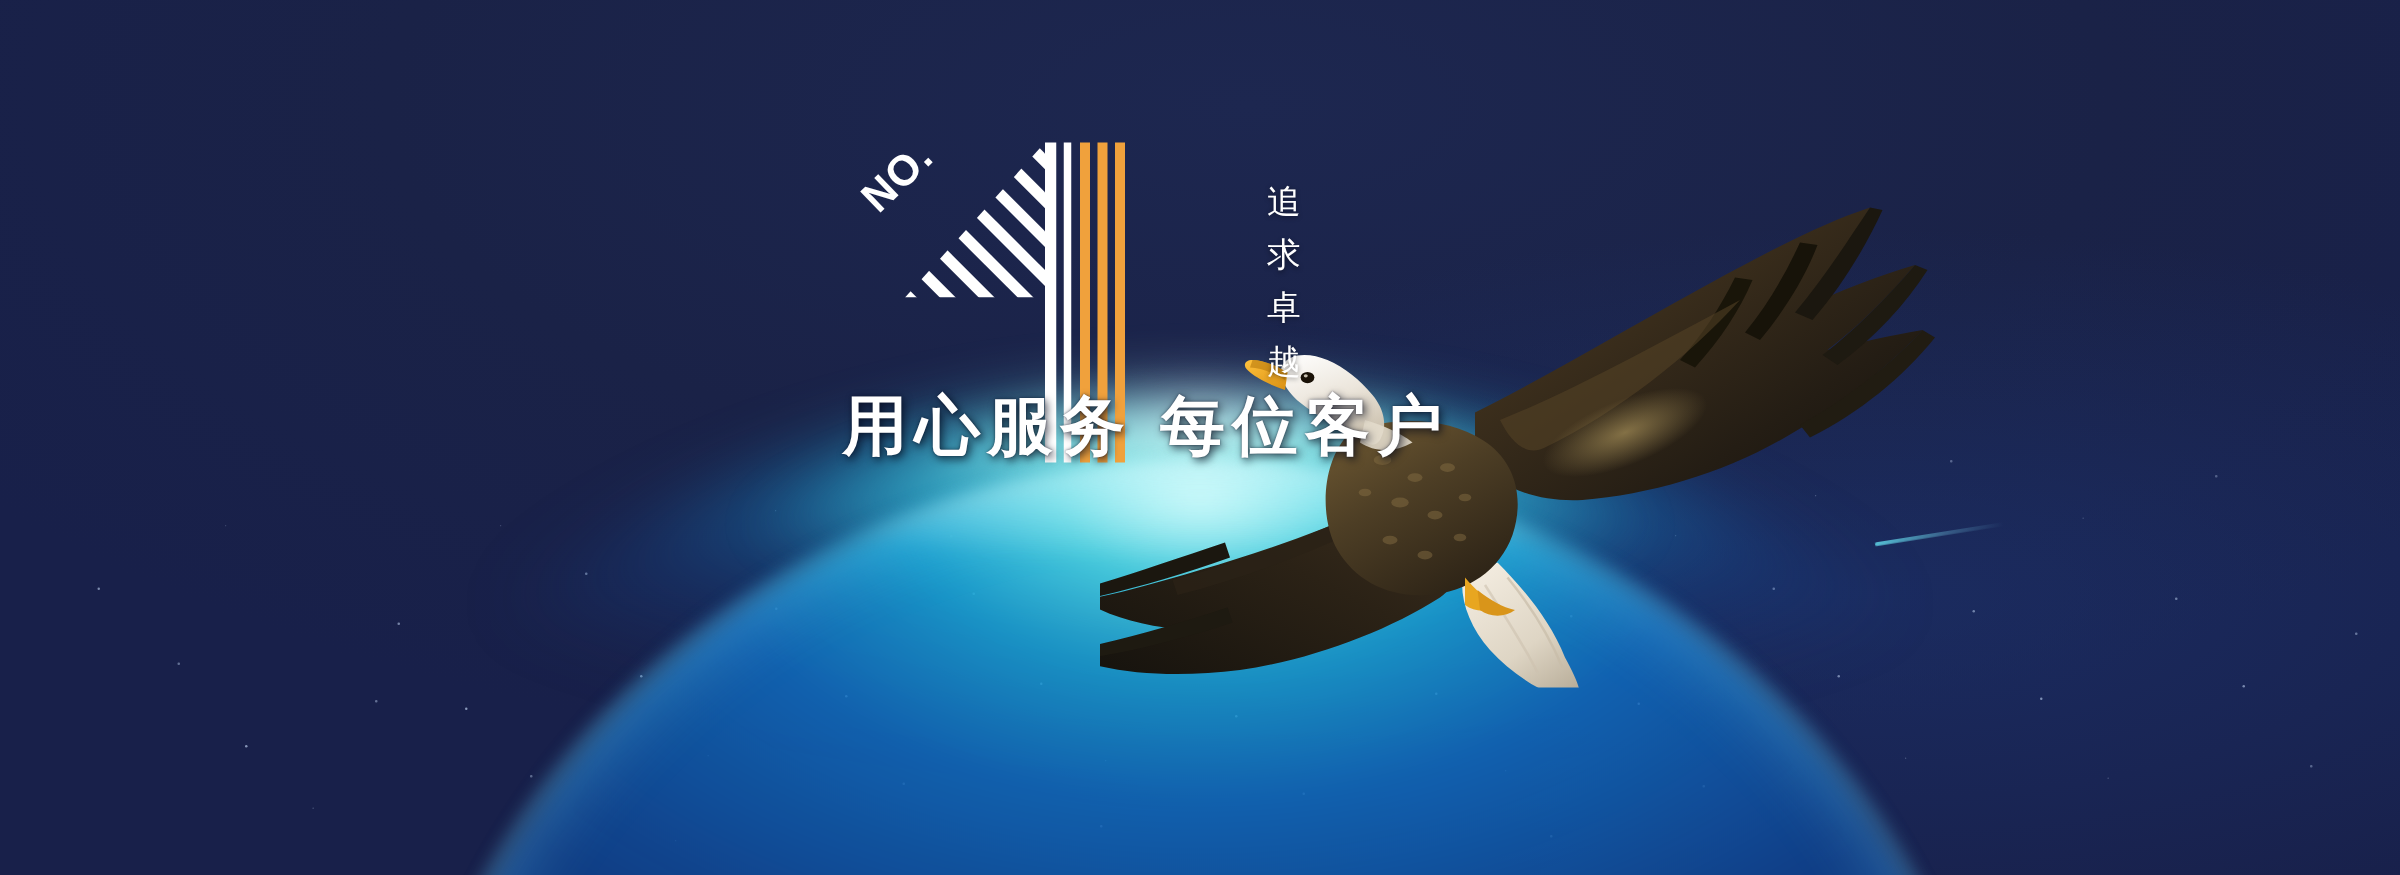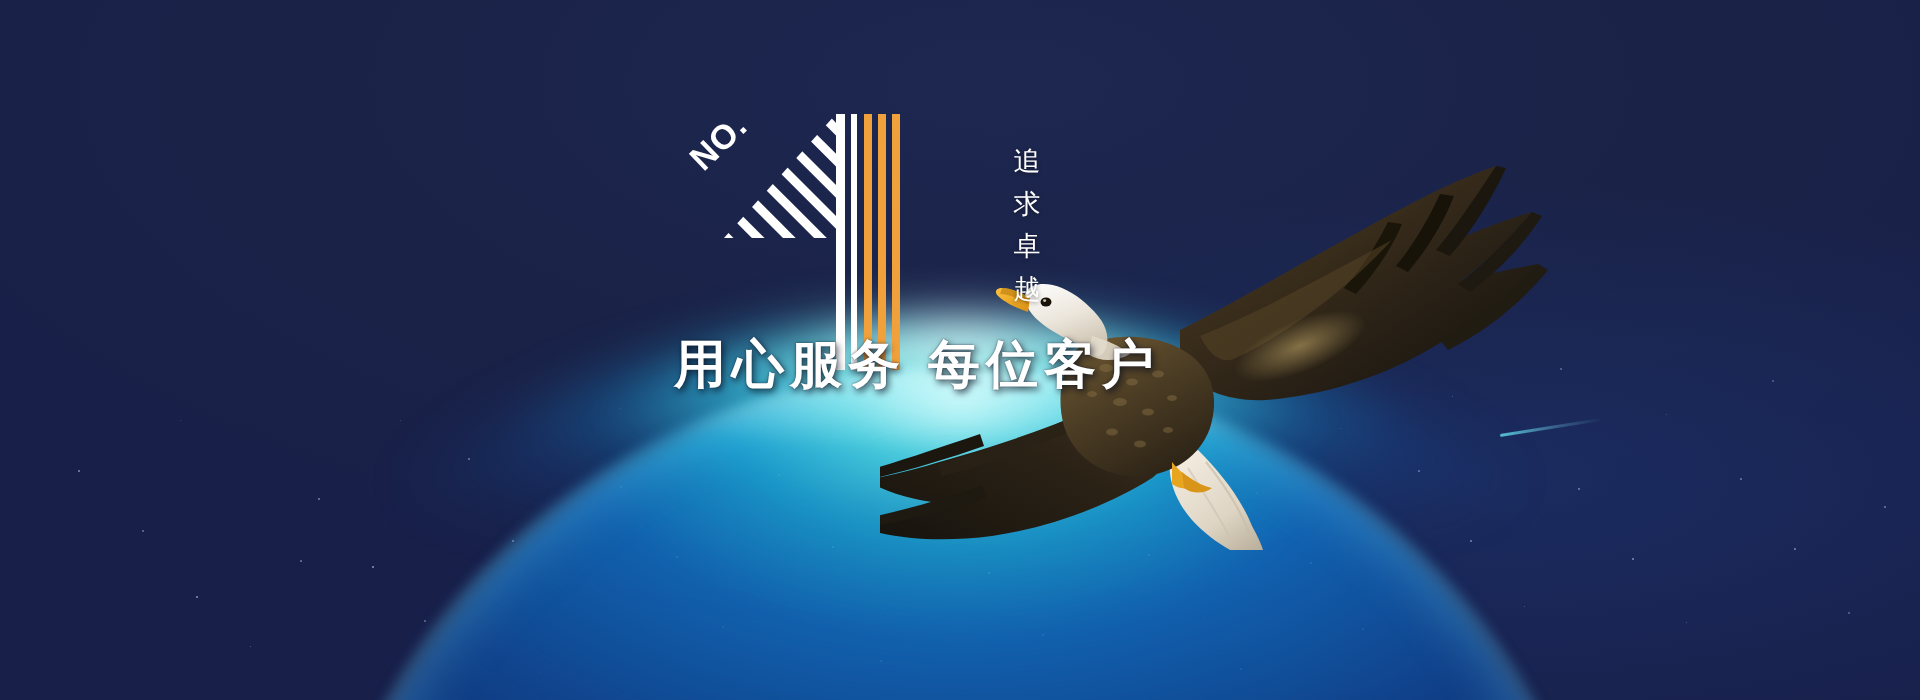--- a/index.html
+++ b/index.html
@@ -159,21 +159,21 @@
     text-align:right;
     color:#ffffff;
     font-weight:700;
     font-size:52px;
     letter-spacing:6px;
     line-height:1.42;
     text-shadow:2px 3px 7px rgba(4,8,26,.75), 0 0 2px rgba(6,12,34,.6);
   }
   .headline .line { display:block; white-space:nowrap; }
   .headline .line-1 { padding-right:10px; }
-  .headline .line-2 { padding-right:0px; margin-top:28px; }
+  .headline .line-2 { padding-right:0px; margin-top:5px; }
   .headline .gap { display:inline-block; width:22px; }
 </style>
 </head>
 <body>
 
 <div id="banner">
 
   <div class="space-base"></div>
   <div class="space-tint"></div>
 

